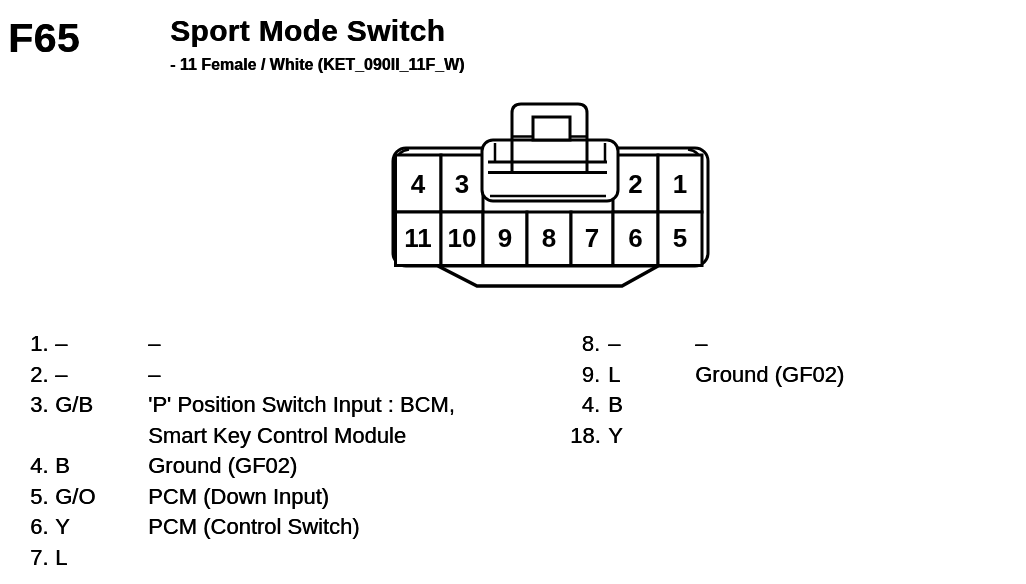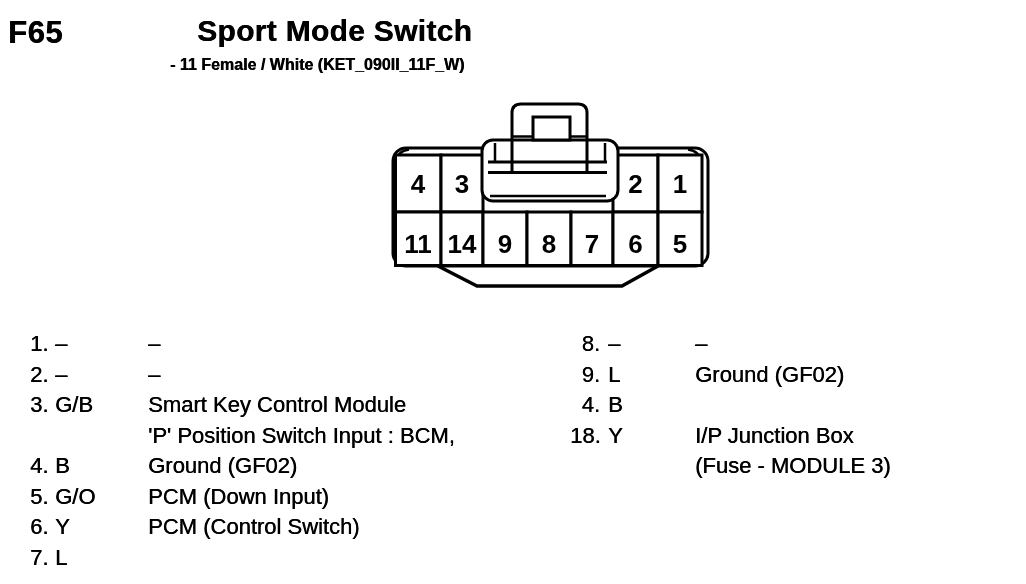--- a/index.html
+++ b/index.html
@@ -10,45 +10,45 @@
     width: 1026px;
     height: 584px;
     background: #ffffff;
     overflow: hidden;
   }
   .thick { text-shadow: 0.45px 0 0 currentColor; }
 
   
   .connector-id {
     position: absolute; left: 8px; top: 15px;
-    font-size: 31px; font-weight: 700; letter-spacing: 0.5px;
+    font-size: 41px; font-weight: 700; letter-spacing: 0.5px;
   }
   .page-title {
     position: absolute; left: 170px; top: 14px;
-    font-size: 30px; font-weight: 700; letter-spacing: 0.3px; margin-left: 27px;
+    font-size: 30px; font-weight: 700; letter-spacing: 0.3px;
   }
   .connector-spec {
     position: absolute; left: 170px; top: 56px;
     font-size: 16px; font-weight: 700;
   }
 
   
   .connector {
     position: absolute; left: 385px; top: 95px;
     width: 330px; height: 200px;
   }
   .connector svg { position: absolute; left: 0; top: 0; }
   .pin-label {
     position: absolute;
     width: 44px; margin-left: -22px;
     text-align: center;
     font-size: 26px; font-weight: 700; line-height: 28px;
   }
   .pin-label.row-top { top: 75px; }
-  .pin-label.row-bottom { top: 135px; text-align: center; }
+  .pin-label.row-bottom { top: 129px; text-align: center; }
 
   
   .pin-list { position: absolute; font-size: 22px; line-height: 30.5px; }
   .pin-list-left { left: 30px; top: 329px; width: 500px; }
   .pin-list-right { left: 570px; top: 329px; width: 450px; }
   .pin-row { display: grid; }
   .pin-list-left .pin-row { grid-template-columns: 118px 1fr; }
   .pin-list-right .pin-row { grid-template-columns: 125px 1fr; }
   .pin-head { display: flex; align-items: baseline; }
   .pin-num { display: inline-block; text-align: right; }
@@ -104,21 +104,21 @@
 
       <rect x="533" y="117" width="37" height="23" fill="#ffffff"></rect>
     </svg>
 
     <div class="pin-label row-top" style="left:33px">4</div>
     <div class="pin-label row-top" style="left:77px">3</div>
     <div class="pin-label row-top" style="left:250.5px">2</div>
     <div class="pin-label row-top" style="left:295px">1</div>
 
     <div class="pin-label row-bottom" style="left:33px">11</div>
-    <div class="pin-label row-bottom" style="left:77px">14</div>
+    <div class="pin-label row-bottom" style="left:77px">10</div>
     <div class="pin-label row-bottom" style="left:120px">9</div>
     <div class="pin-label row-bottom" style="left:164px">8</div>
     <div class="pin-label row-bottom" style="left:207px">7</div>
     <div class="pin-label row-bottom" style="left:250.5px">6</div>
     <div class="pin-label row-bottom" style="left:295px">5</div>
   </div>
 
   <div class="pin-list pin-list-left thick">
     <div class="pin-row">
       <div class="pin-head">
@@ -137,22 +137,22 @@
       <div class="pin-desc">
           <div class="desc-line">–</div>
         </div>
     </div>
     <div class="pin-row">
       <div class="pin-head">
           <span class="pin-num">3.</span>
           <span class="wire-color">G/B</span>
         </div>
       <div class="pin-desc">
+        <div class="desc-line">'P' Position Switch Input : BCM,</div>
         <div class="desc-line">Smart Key Control Module</div>
-        <div class="desc-line">'P' Position Switch Input : BCM,</div>
       </div>
     </div>
     <div class="pin-row">
       <div class="pin-head">
           <span class="pin-num">4.</span>
           <span class="wire-color">B</span>
         </div>
       <div class="pin-desc">
           <div class="desc-line">Ground (GF02)</div>
         </div>
@@ -206,20 +206,16 @@
       <div class="pin-head">
           <span class="pin-num">4.</span>
           <span class="wire-color">B</span>
         </div>
     </div>
     <div class="pin-row">
       <div class="pin-head">
           <span class="pin-num">18.</span>
           <span class="wire-color">Y</span>
         </div>
-      <div class="pin-desc">
-        <div class="desc-line">I/P Junction Box</div>
-        <div class="desc-line">(Fuse - MODULE 3)</div>
-      </div>
     </div>
   </div>
 
 </div>
 
 </body></html>

